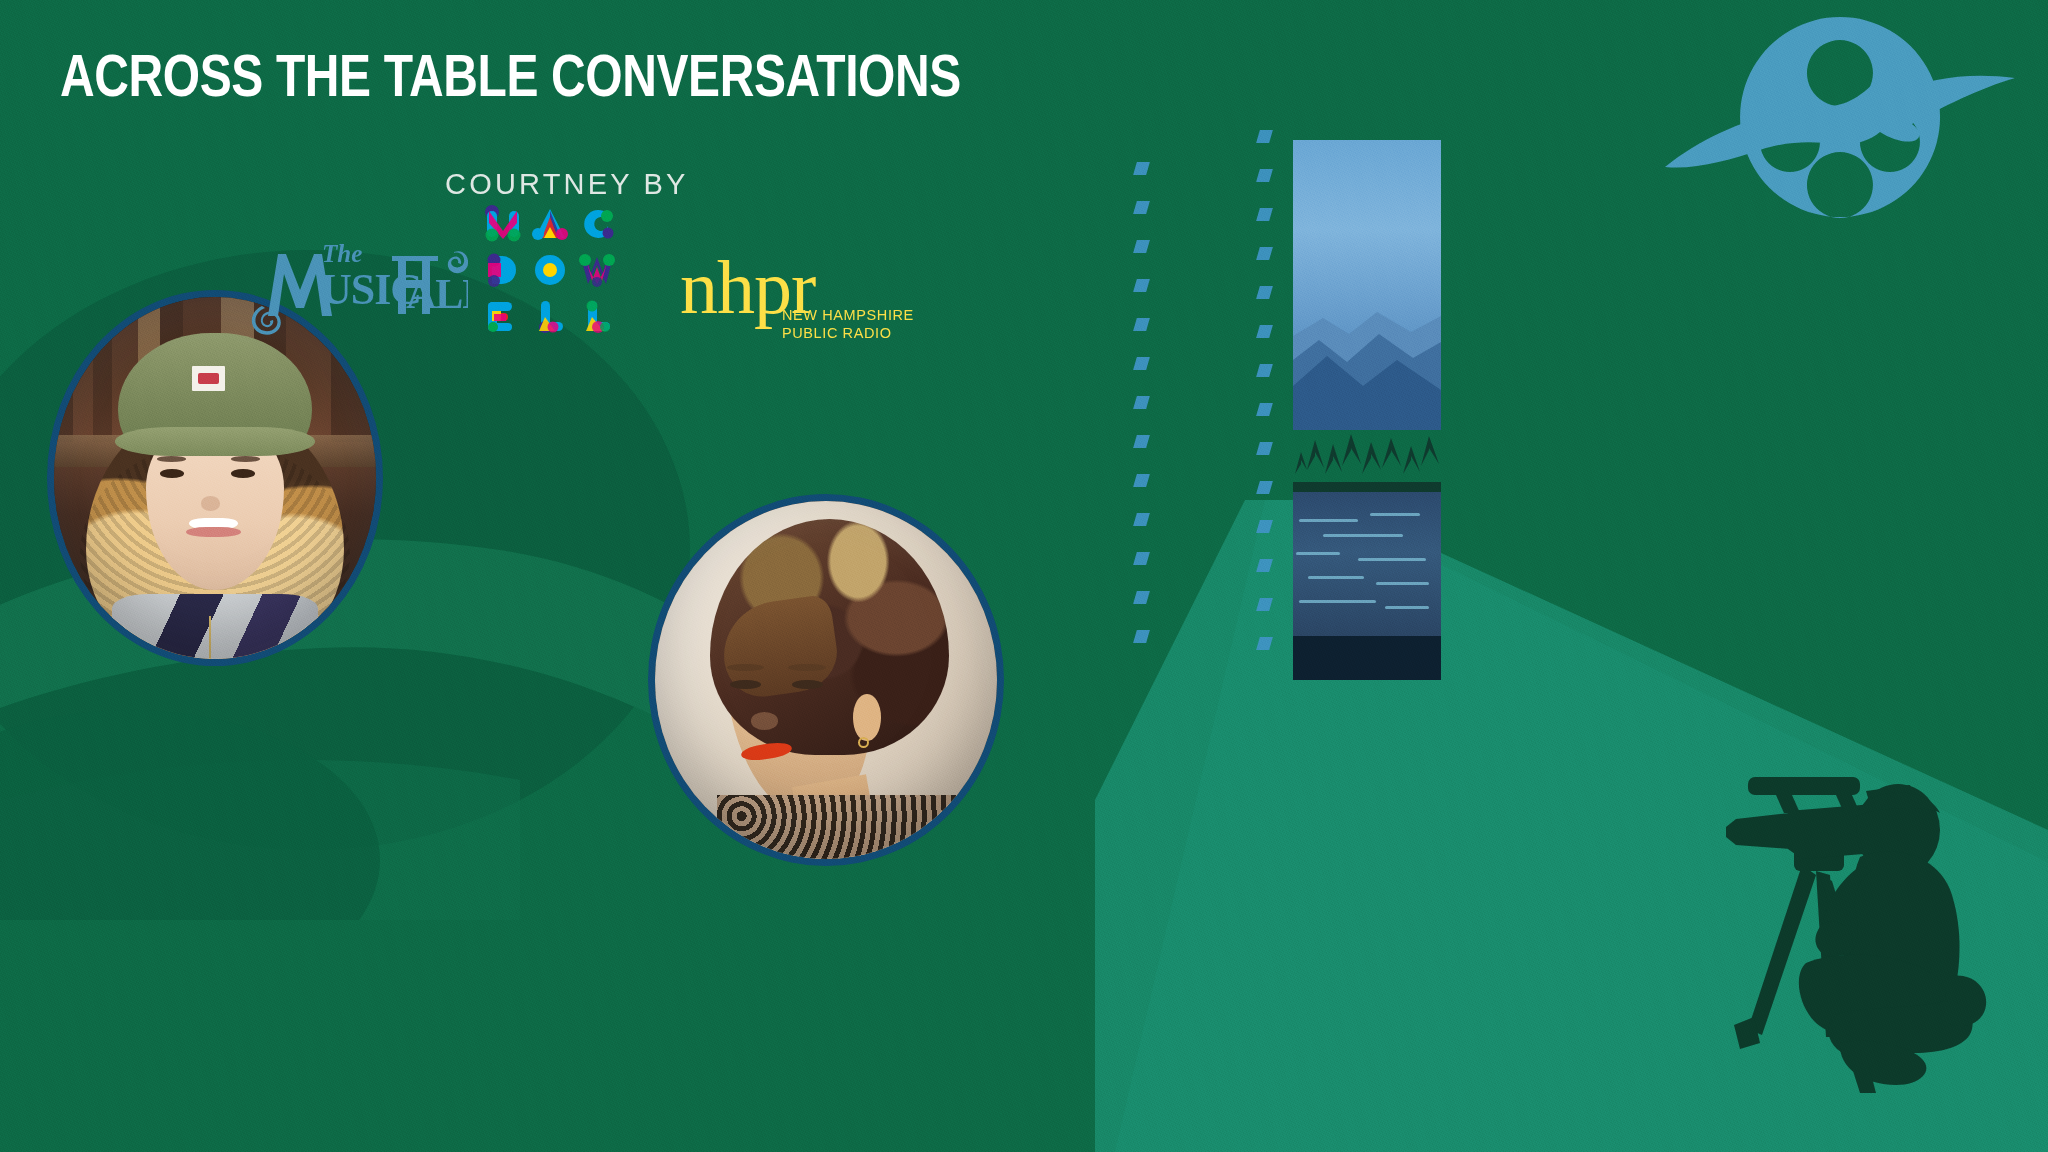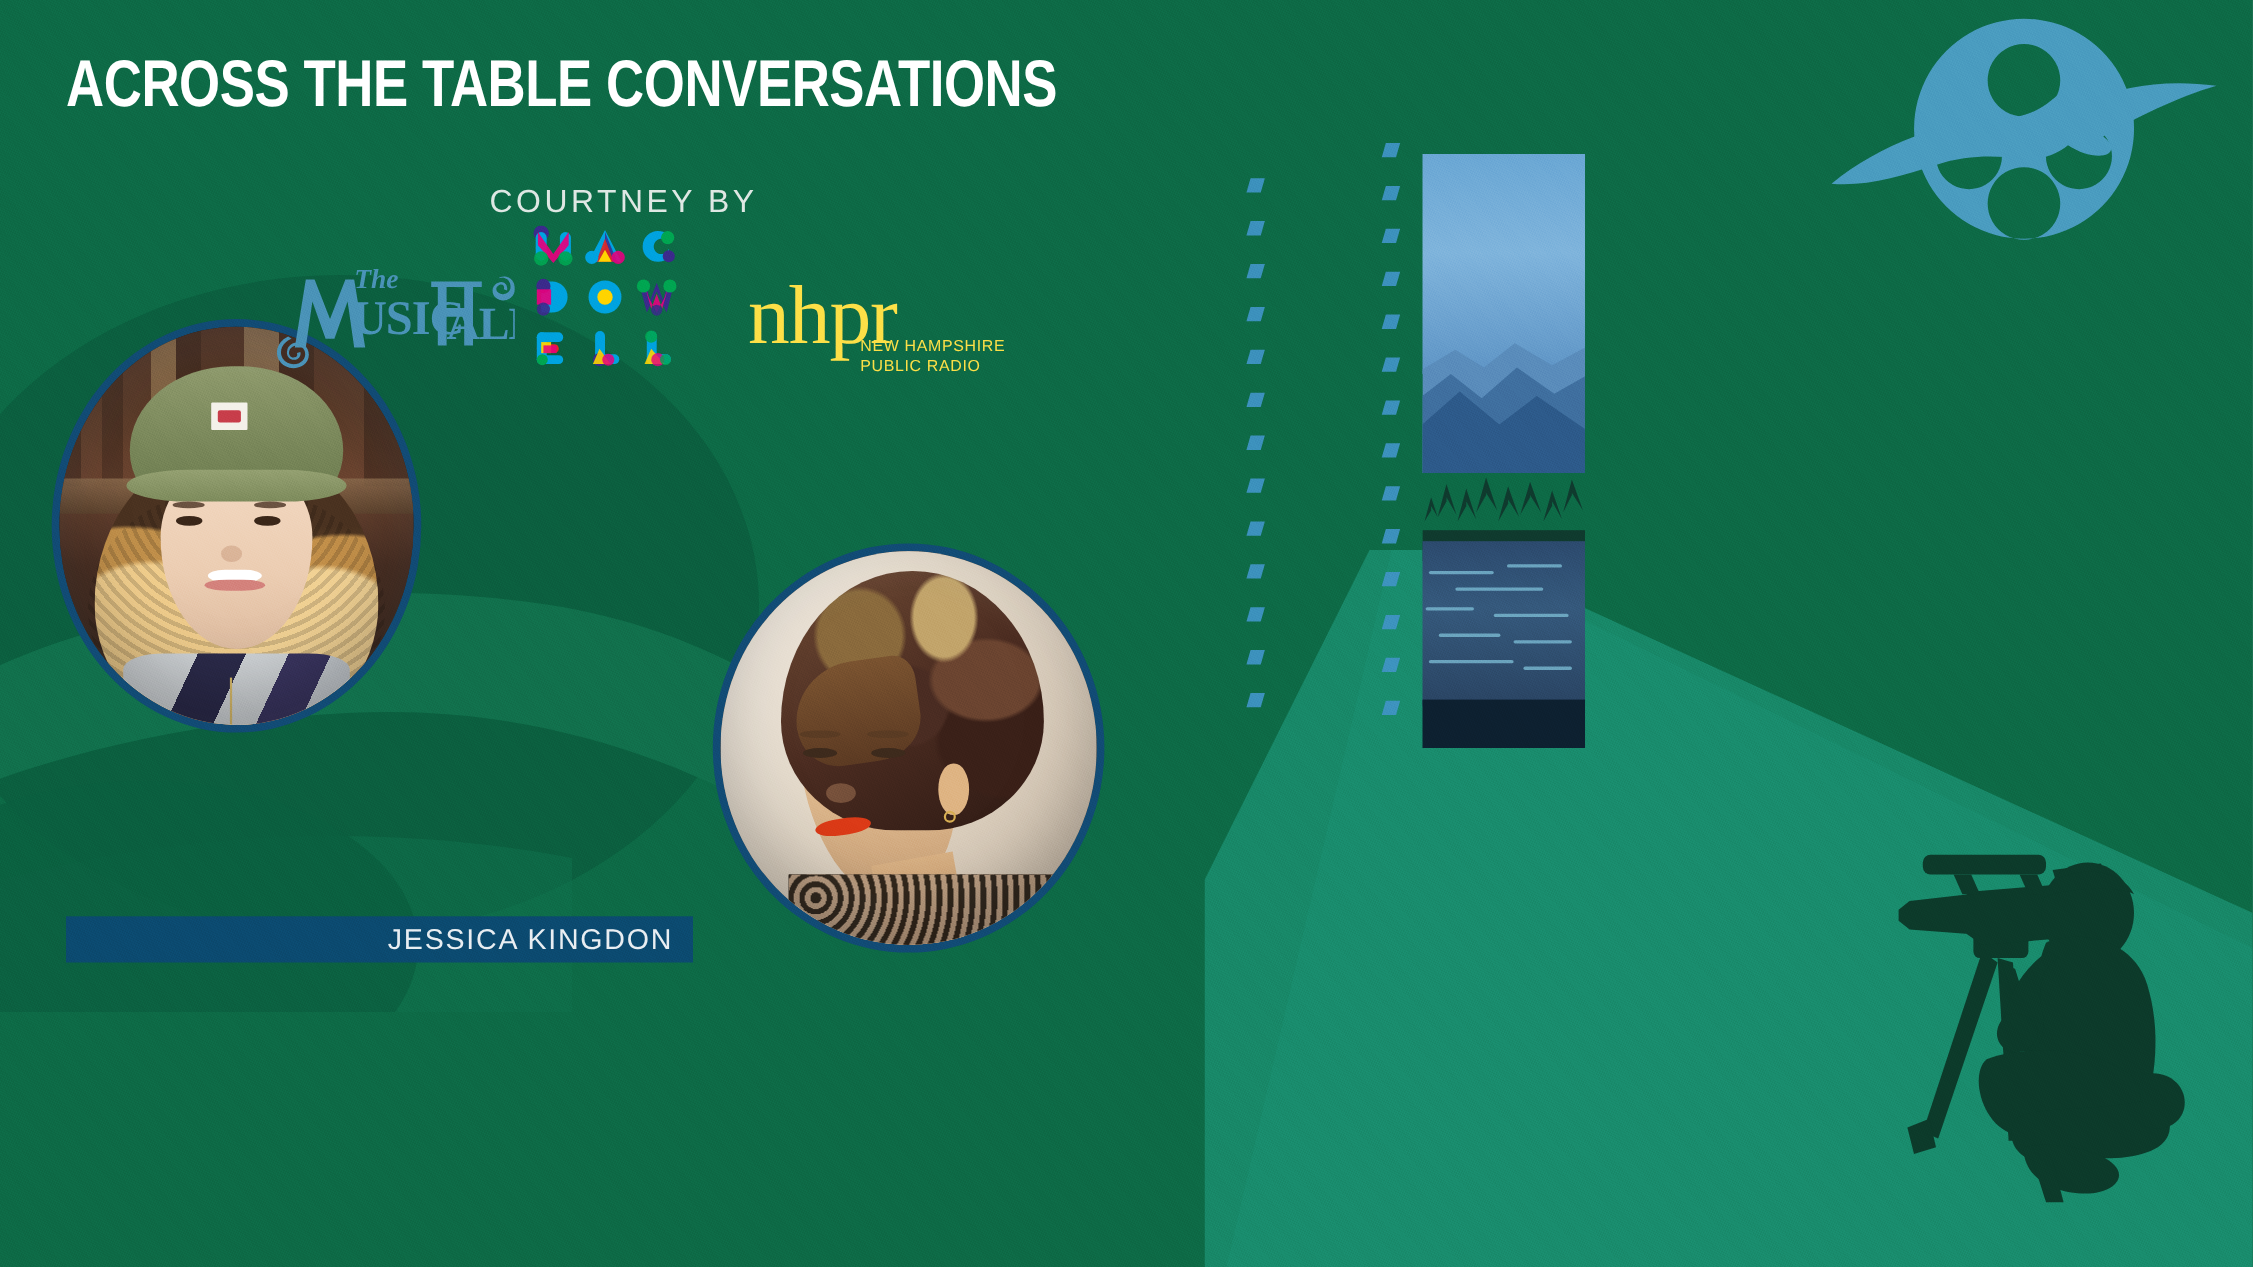--- a/index.html
+++ b/index.html
@@ -555,23 +555,20 @@
 
         <path d="M150 318 C172 312, 216 318, 232 334 C244 346, 230 360, 206 360
                  C176 360, 148 344, 150 318 Z"></path>
         <path d="M158 330 L170 368 L186 368 L176 330 Z"></path>
 
         <path d="M258 252 C278 246, 298 260, 296 280 C294 298, 274 306, 258 298 Z"></path>
       </g>
     </svg>
   </div>
 
-  <div class="namebar" style="left:60px; top:833px; width:570px;">
-    <span>JESSICA KINGDON</span>
-  </div>
 
   <div class="portrait" id="p1">
     <div class="pimg">
       <div class="bg"></div>
       <div class="brick"></div>
       <div class="ledge"></div>
       <div class="hair"></div>
       <div class="hairtex"></div>
       <div class="face"></div>
       <div class="beanie"></div>

